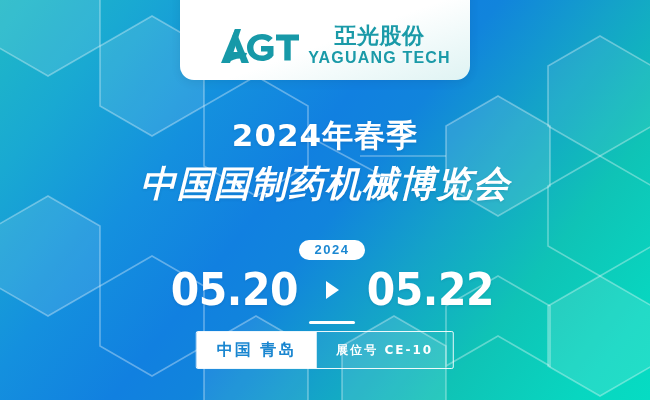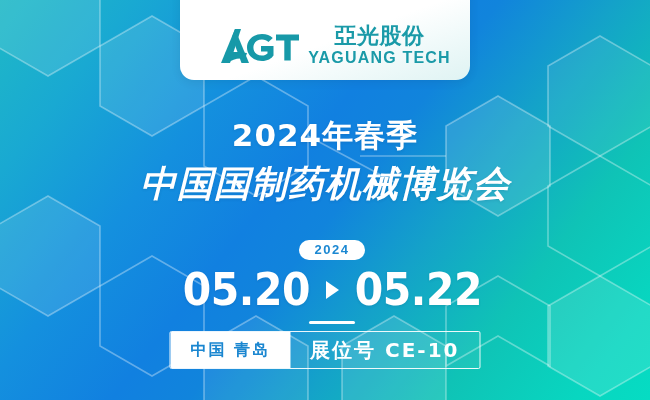--- a/index.html
+++ b/index.html
@@ -124,21 +124,21 @@
     font-weight: bold;
     letter-spacing: 1.5px;
     padding: 3px 16px 4px;
     border-radius: 11px;
     line-height: 1;
   }
   .date-row {
     display: flex;
     align-items: center;
     justify-content: space-between;
-    gap: 10px;
+    gap: 22px;
     margin-top: 8px;
     color: #ffffff;
   }
   .date-text {
     font-family: "DejaVu Sans", sans-serif;
     font-size: 44px;
     font-weight: bold;
     line-height: 1;
     letter-spacing: -0.5px;
     transform: scaleX(0.93);
@@ -187,21 +187,21 @@
     white-space: nowrap;
   }
   .info-right {
     background: rgba(255,255,255,0.06);
     color: #ffffff;
     display: flex;
     align-items: center;
     justify-content: center;
     padding: 0 20px;
     font-family: "DejaVu Sans", sans-serif;
-    font-size: 20px;
+    font-size: 12px;
     font-weight: bold;
     letter-spacing: 2px;
     white-space: nowrap;
   }
 </style>
 </head>
 <body>
 
 <div class="banner">
 

